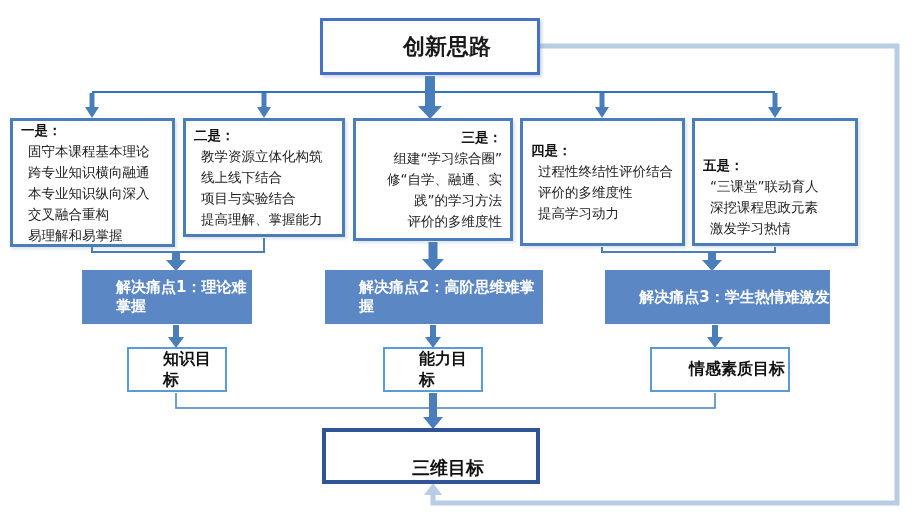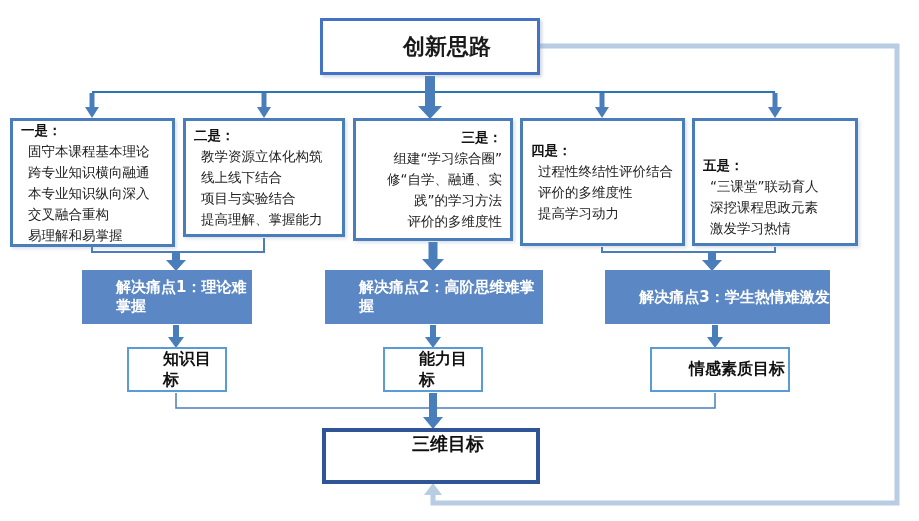--- a/index.html
+++ b/index.html
@@ -58,21 +58,21 @@
     display: flex; align-items: center; justify-content: center;
     font-size: 16px; font-weight: bold; color: #111;
     top: 347px; height: 45px;
   }
   #goal-1 { left: 127px; width: 100px; }
   #goal-2 { left: 383px; width: 100px; }
   #goal-3 { left: 650px; width: 140px; }
   .final-box {
     left: 322px; top: 428px; width: 218px; height: 56px;
     border: 4px solid #2f5597;
-    display: flex; align-items: flex-start; justify-content: center;
+    display: flex; align-items: flex-end; justify-content: center;
     font-size: 18px; font-weight: bold; color: #111;
   }
 </style>
 </head>
 <body>
 
 <div id="canvas">
 
   <svg id="connectors" viewBox="0 0 919 521" xmlns="http://www.w3.org/2000/svg">
 

